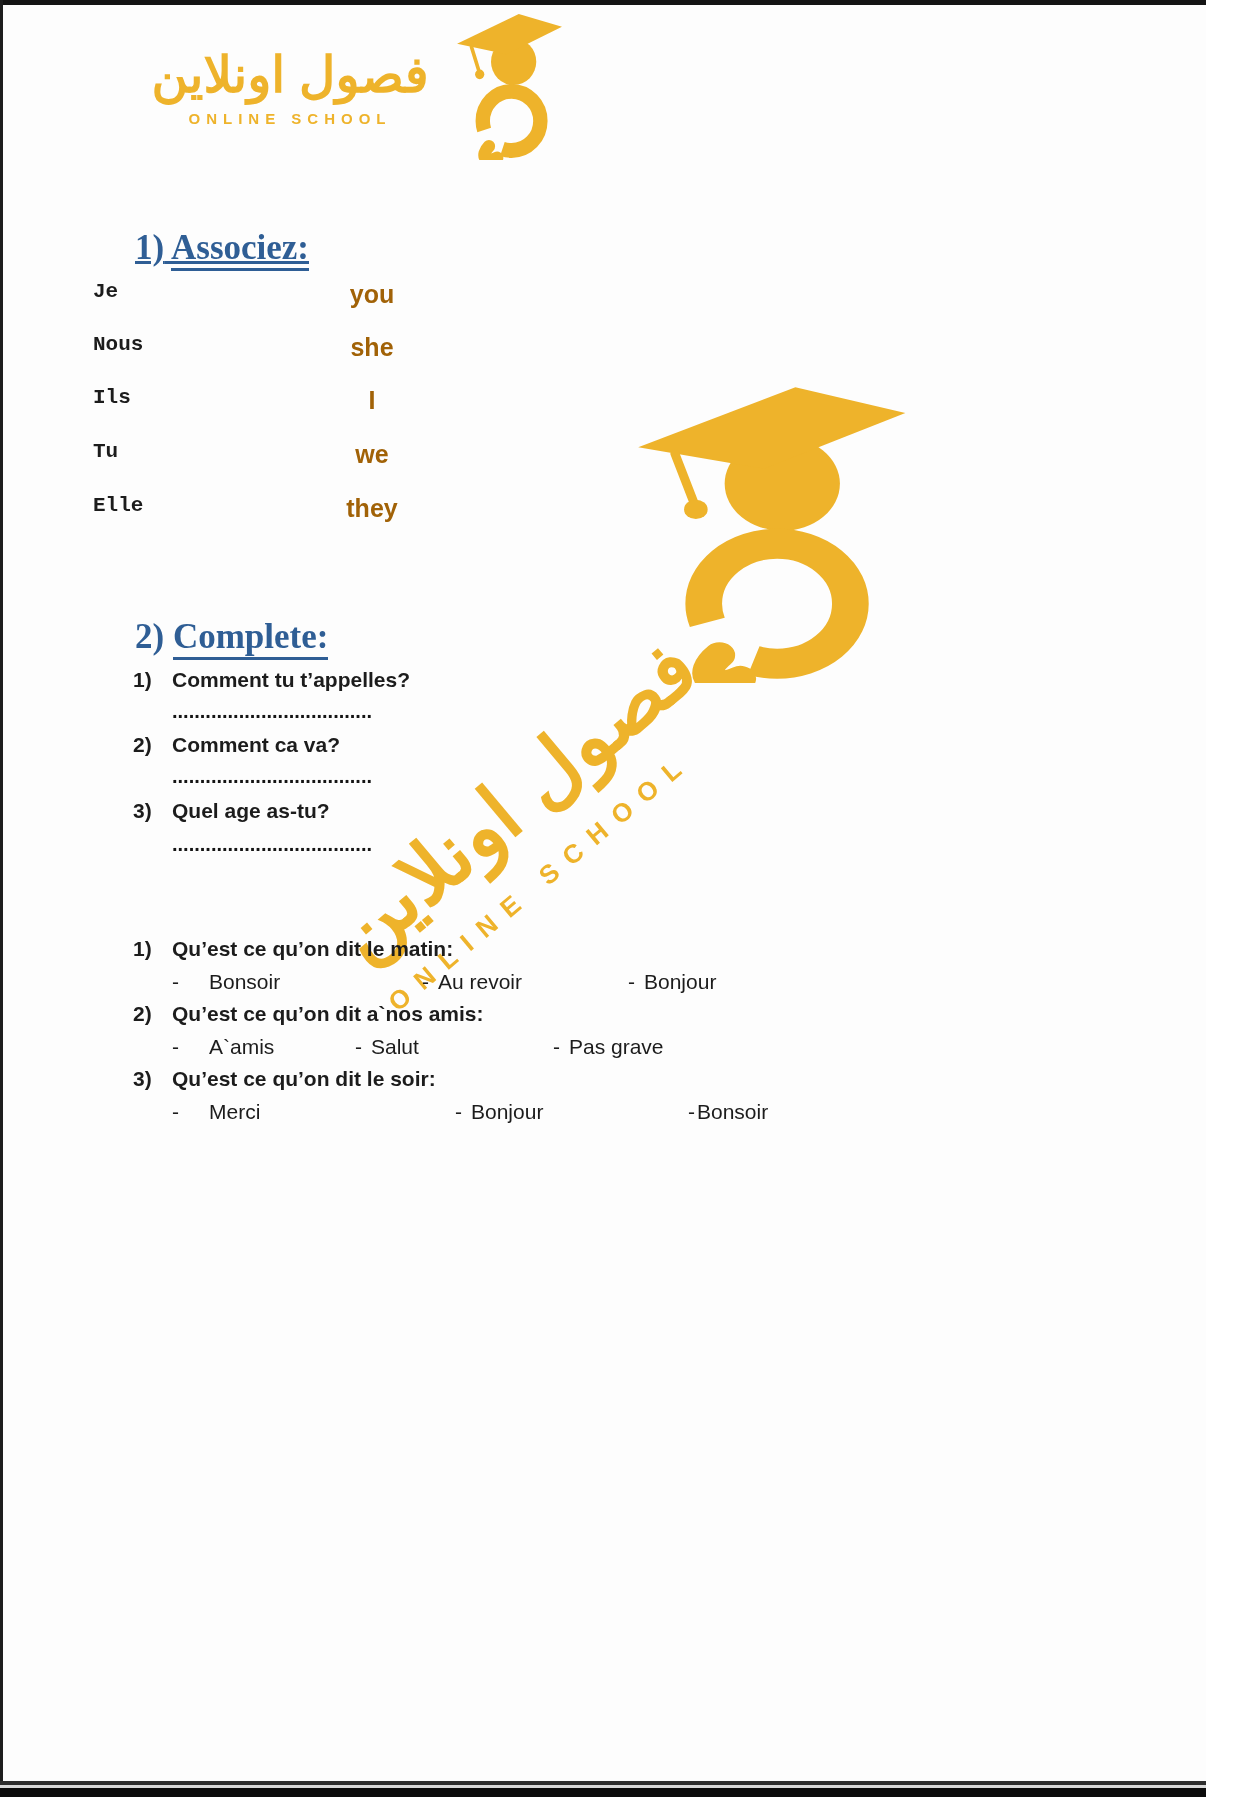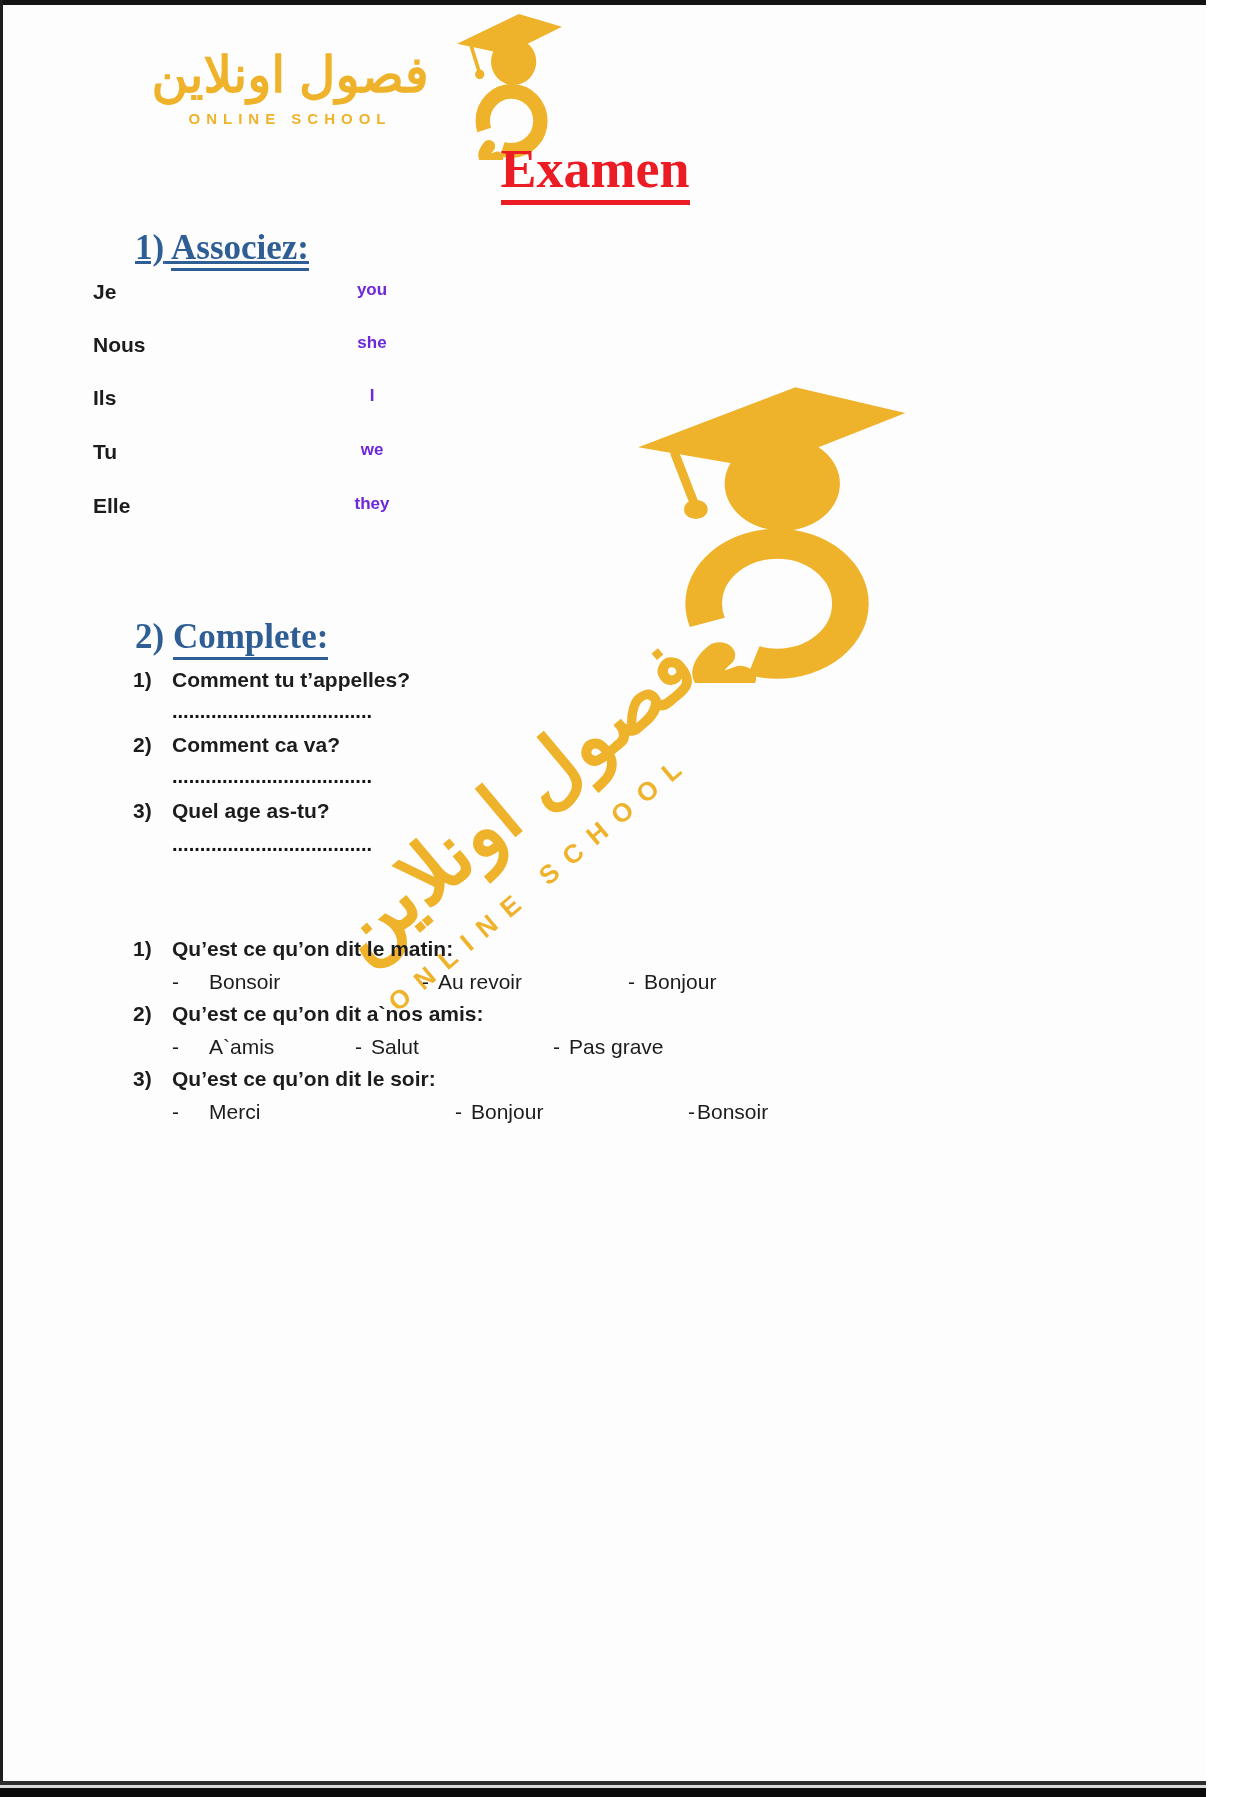--- a/index.html
+++ b/index.html
@@ -27,23 +27,23 @@
 
   
   .sec-head{position:absolute;z-index:2;font-family:"Liberation Serif",serif;font-weight:bold;
     color:#2F5E95;font-size:35px;white-space:nowrap;}
   .sec-head .u{border-bottom:3px solid #2F5E95;padding-bottom:1px;}
   .h-assoc{left:135px;top:228px;text-decoration:underline;}
   .h-compl{left:135px;top:617px;}
   .h-chois{left:93px;top:889px;}
 
   
-  .pair-left{position:absolute;left:93px;z-index:2;font-weight:bold;font-size:21px;color:#1c1c1c;}
+  .pair-left{position:absolute;left:93px;z-index:2;font-weight:bold;font-size:21px;color:#1c1c1c;font-family:Liberation Mono, monospace;}
   .pair-right{position:absolute;left:330px;width:84px;text-align:center;z-index:2;
-    font-weight:bold;font-size:17px;color:#6d28d9;}
+    font-weight:bold;font-size:25px;color:#a16207;}
   .row0{top:280px;} .row1{top:333px;} .row2{top:386px;} .row3{top:440px;} .row4{top:494px;}
 
   
   .qnum{position:absolute;left:133px;z-index:2;font-weight:bold;font-size:21px;color:#1c1c1c;}
   .qtext{position:absolute;left:172px;z-index:2;font-weight:bold;font-size:21px;color:#1c1c1c;white-space:nowrap;text-align:center;}
   .dots{position:absolute;left:172px;z-index:2;font-weight:bold;font-size:20px;color:#141414;
     letter-spacing:0px;white-space:nowrap;overflow:hidden;width:245px;}
   .c-q1{top:668px;} .c-d1{top:700px;} .c-q2{top:733px;} .c-d2{top:765px;} .c-q3{top:799px;} .c-d3{top:833px;}
   .m-q1{top:937px;} .m-q2{top:1002px;} .m-q3{top:1067px;}
 
@@ -81,23 +81,20 @@
 
   <div class="top-border"></div>
   <div class="left-border"></div>
 
   <div class="logo-ar">فصول اونلاين</div>
   <div class="logo-en">ONLINE SCHOOL</div>
   <svg class="logo-icon" width="108" height="148" viewBox="0 0 105 140" preserveAspectRatio="none">
     <use href="#logo-icon-sym"></use>
   </svg>
 
-  <div class="title">
-    <span class="u">Examen</span>
-  </div>
 
   <svg class="wm-icon" width="275" height="300" viewBox="0 0 105 140" preserveAspectRatio="none">
     <use href="#logo-icon-sym"></use>
   </svg>
   <div class="wm-ar wm">فصول اونلاين</div>
   <div class="wm-en wm">ONLINE SCHOOL</div>
 
   <div class="sec-head h-assoc">
     <span>1)</span>
     <span class="u">Associez:</span>

